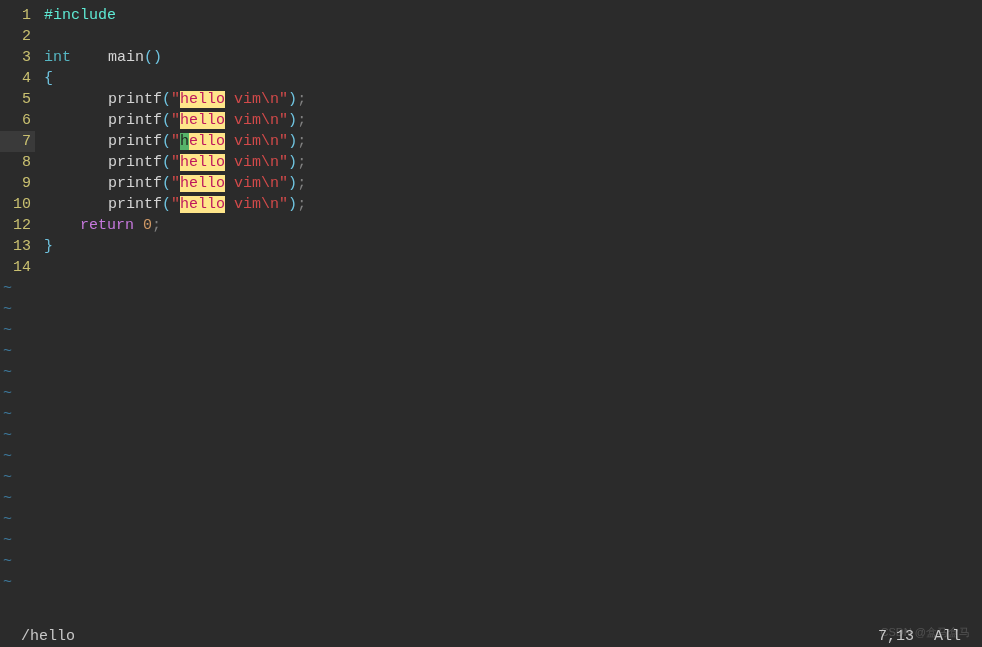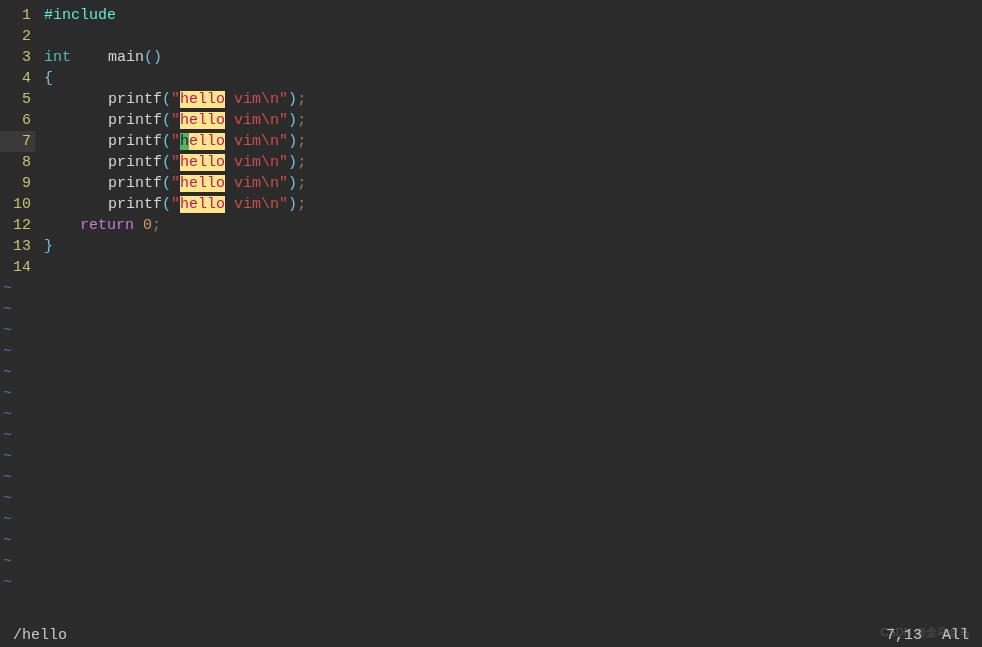--- a/index.html
+++ b/index.html
@@ -63,21 +63,22 @@
       color: #1e1e1e;
     }
     .statusline {
       position: absolute;
       bottom: 0;
       left: 0;
       right: 0;
       height: 22px;
       display: flex;
       justify-content: space-between;
-      padding: 0 13px;
+      align-items: center;
+      padding: 0 21px;
       color: #c8c8c8;
       font-size: 15px;
     }
     .status-left { }
     .status-right {
       display: flex;
       gap: 20px;
     }
     .watermark {
       position: absolute;

